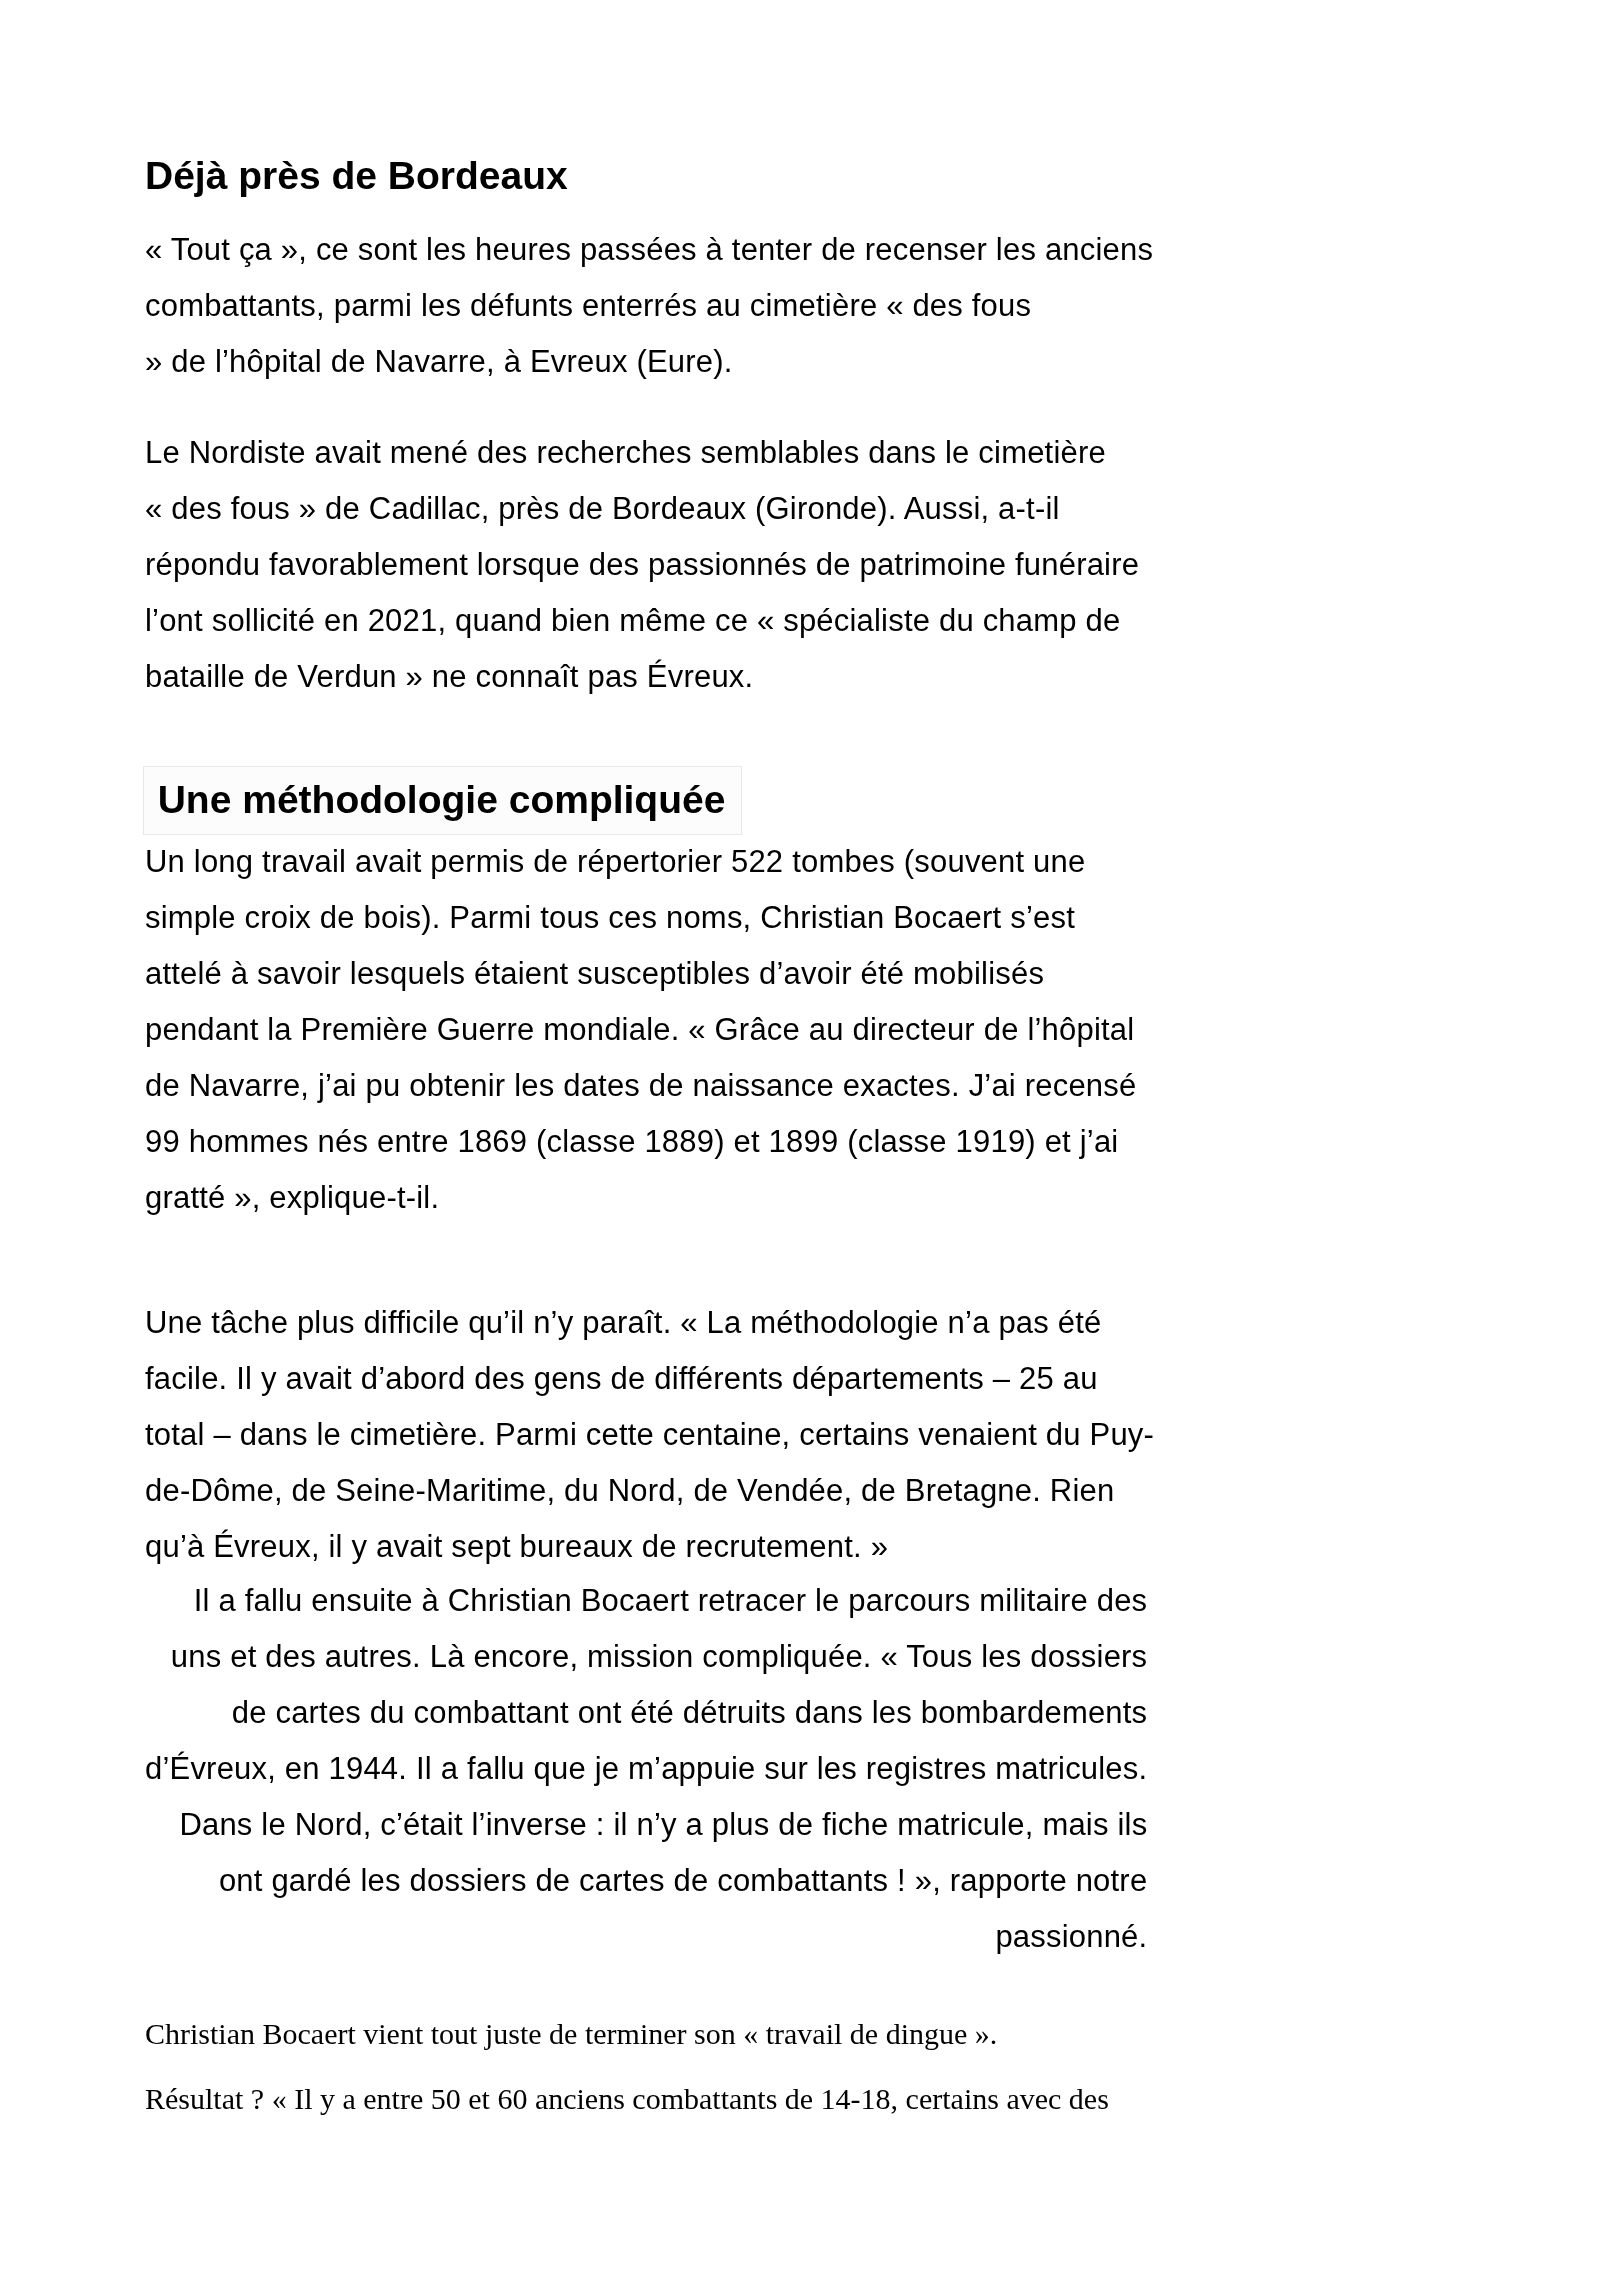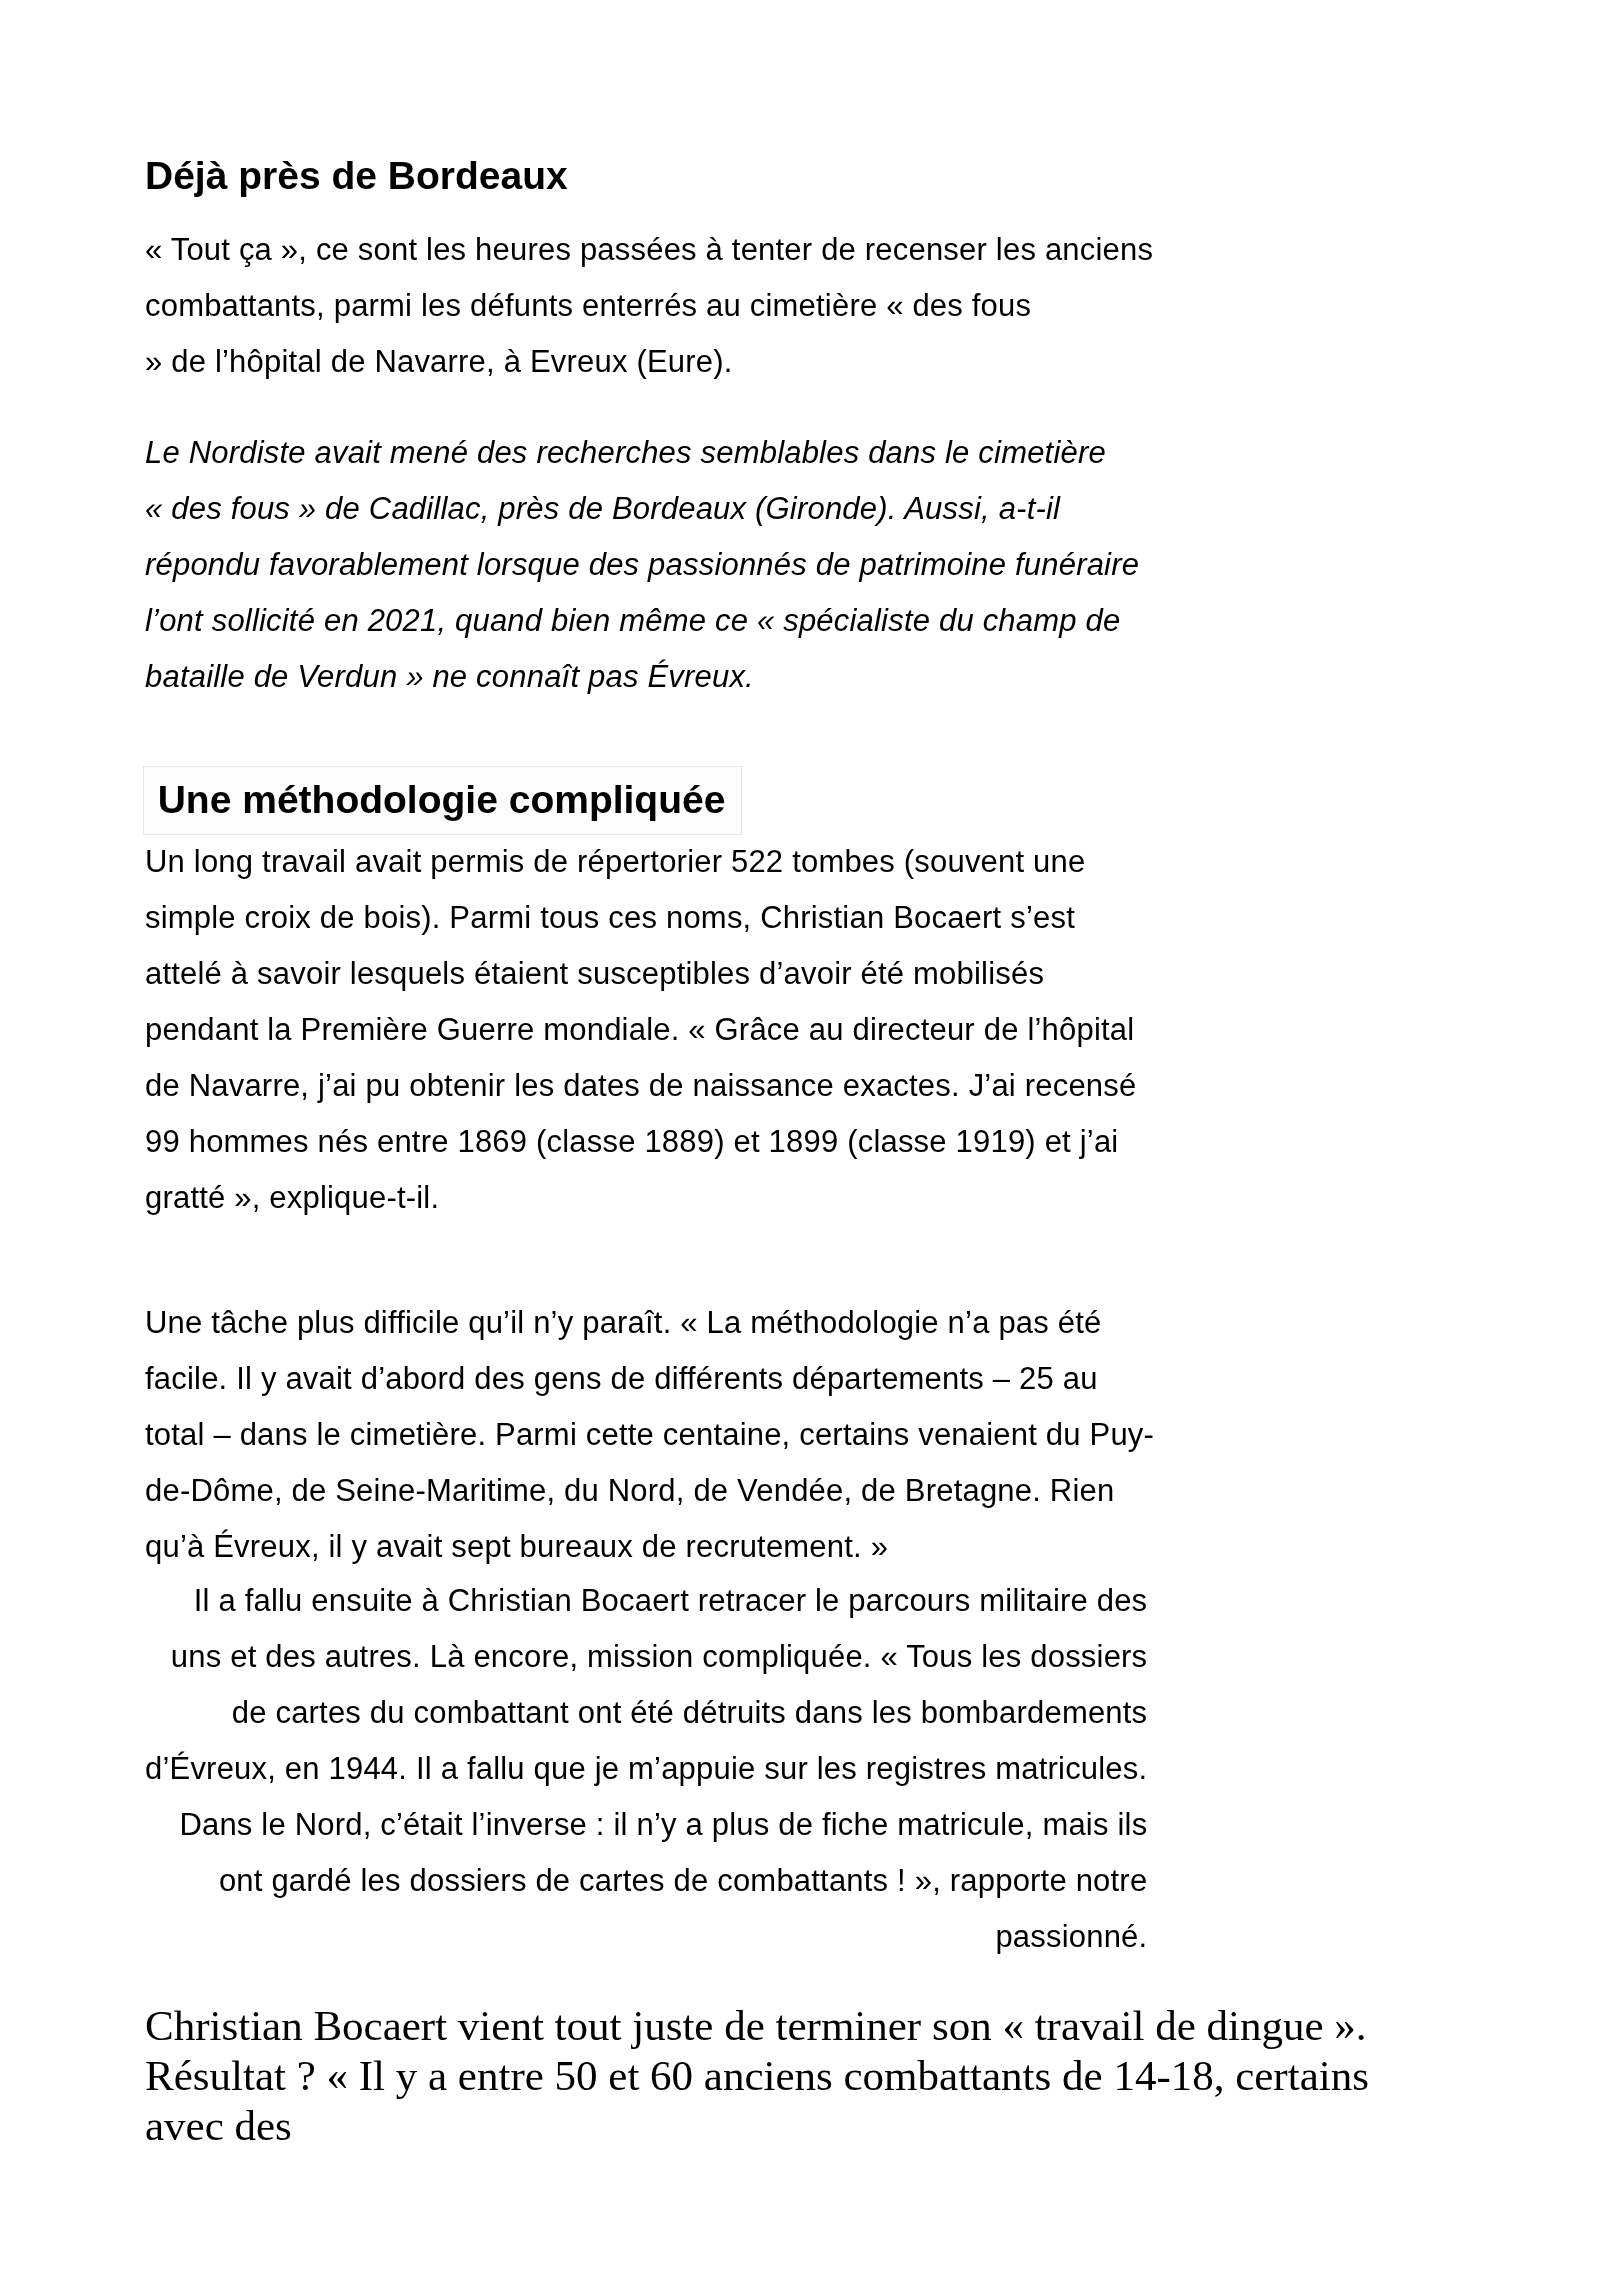--- a/index.html
+++ b/index.html
@@ -29,23 +29,23 @@
     font-family: "Liberation Sans", sans-serif;
     font-size: 31px;
     font-weight: normal;
     line-height: 56px;
     color: #000000;
     white-space: pre-line;
     letter-spacing: 0.2px;
   }
   .serif-par {
     font-family: "Liberation Serif", serif;
-    font-size: 43px;
+    font-size: 30px;
     font-weight: normal;
-    line-height: 50px;
+    line-height: 65px;
     color: #000000;
     white-space: pre-line;
   }
   .hl-box {
     left: 143px;
     display: inline-block;
     padding: 9.8px 15.7px 11.8px 13.7px;
     border: 1px solid #e8e8e8;
     background: #fcfcfc;
   }
@@ -54,21 +54,21 @@
 <body>
 
 <div id="page">
 
   <div class="abs h-main" style="top:153px;">Déjà près de Bordeaux</div>
 
   <div class="abs body-par" style="top:222px;">« Tout ça », ce sont les heures passées à tenter de recenser les anciens
 combattants, parmi les défunts enterrés au cimetière « des fous
 » de l’hôpital de Navarre, à Evreux (Eure).</div>
 
-  <div class="abs body-par" style="top:425px;font-style:italic;">Le Nordiste avait mené des recherches semblables dans le cimetière
+  <div class="abs body-par" style="top:425px;">Le Nordiste avait mené des recherches semblables dans le cimetière
 « des fous » de Cadillac, près de Bordeaux (Gironde). Aussi, a-t-il
 répondu favorablement lorsque des passionnés de patrimoine funéraire
 l’ont sollicité en 2021, quand bien même ce « spécialiste du champ de
 bataille de Verdun » ne connaît pas Évreux.</div>
 
   <div class="abs hl-box" style="top:766px;">
     <span class="h-main">Une méthodologie compliquée</span>
   </div>
 
   <div class="abs body-par" style="top:834px;">Un long travail avait permis de répertorier 522 tombes (souvent une

